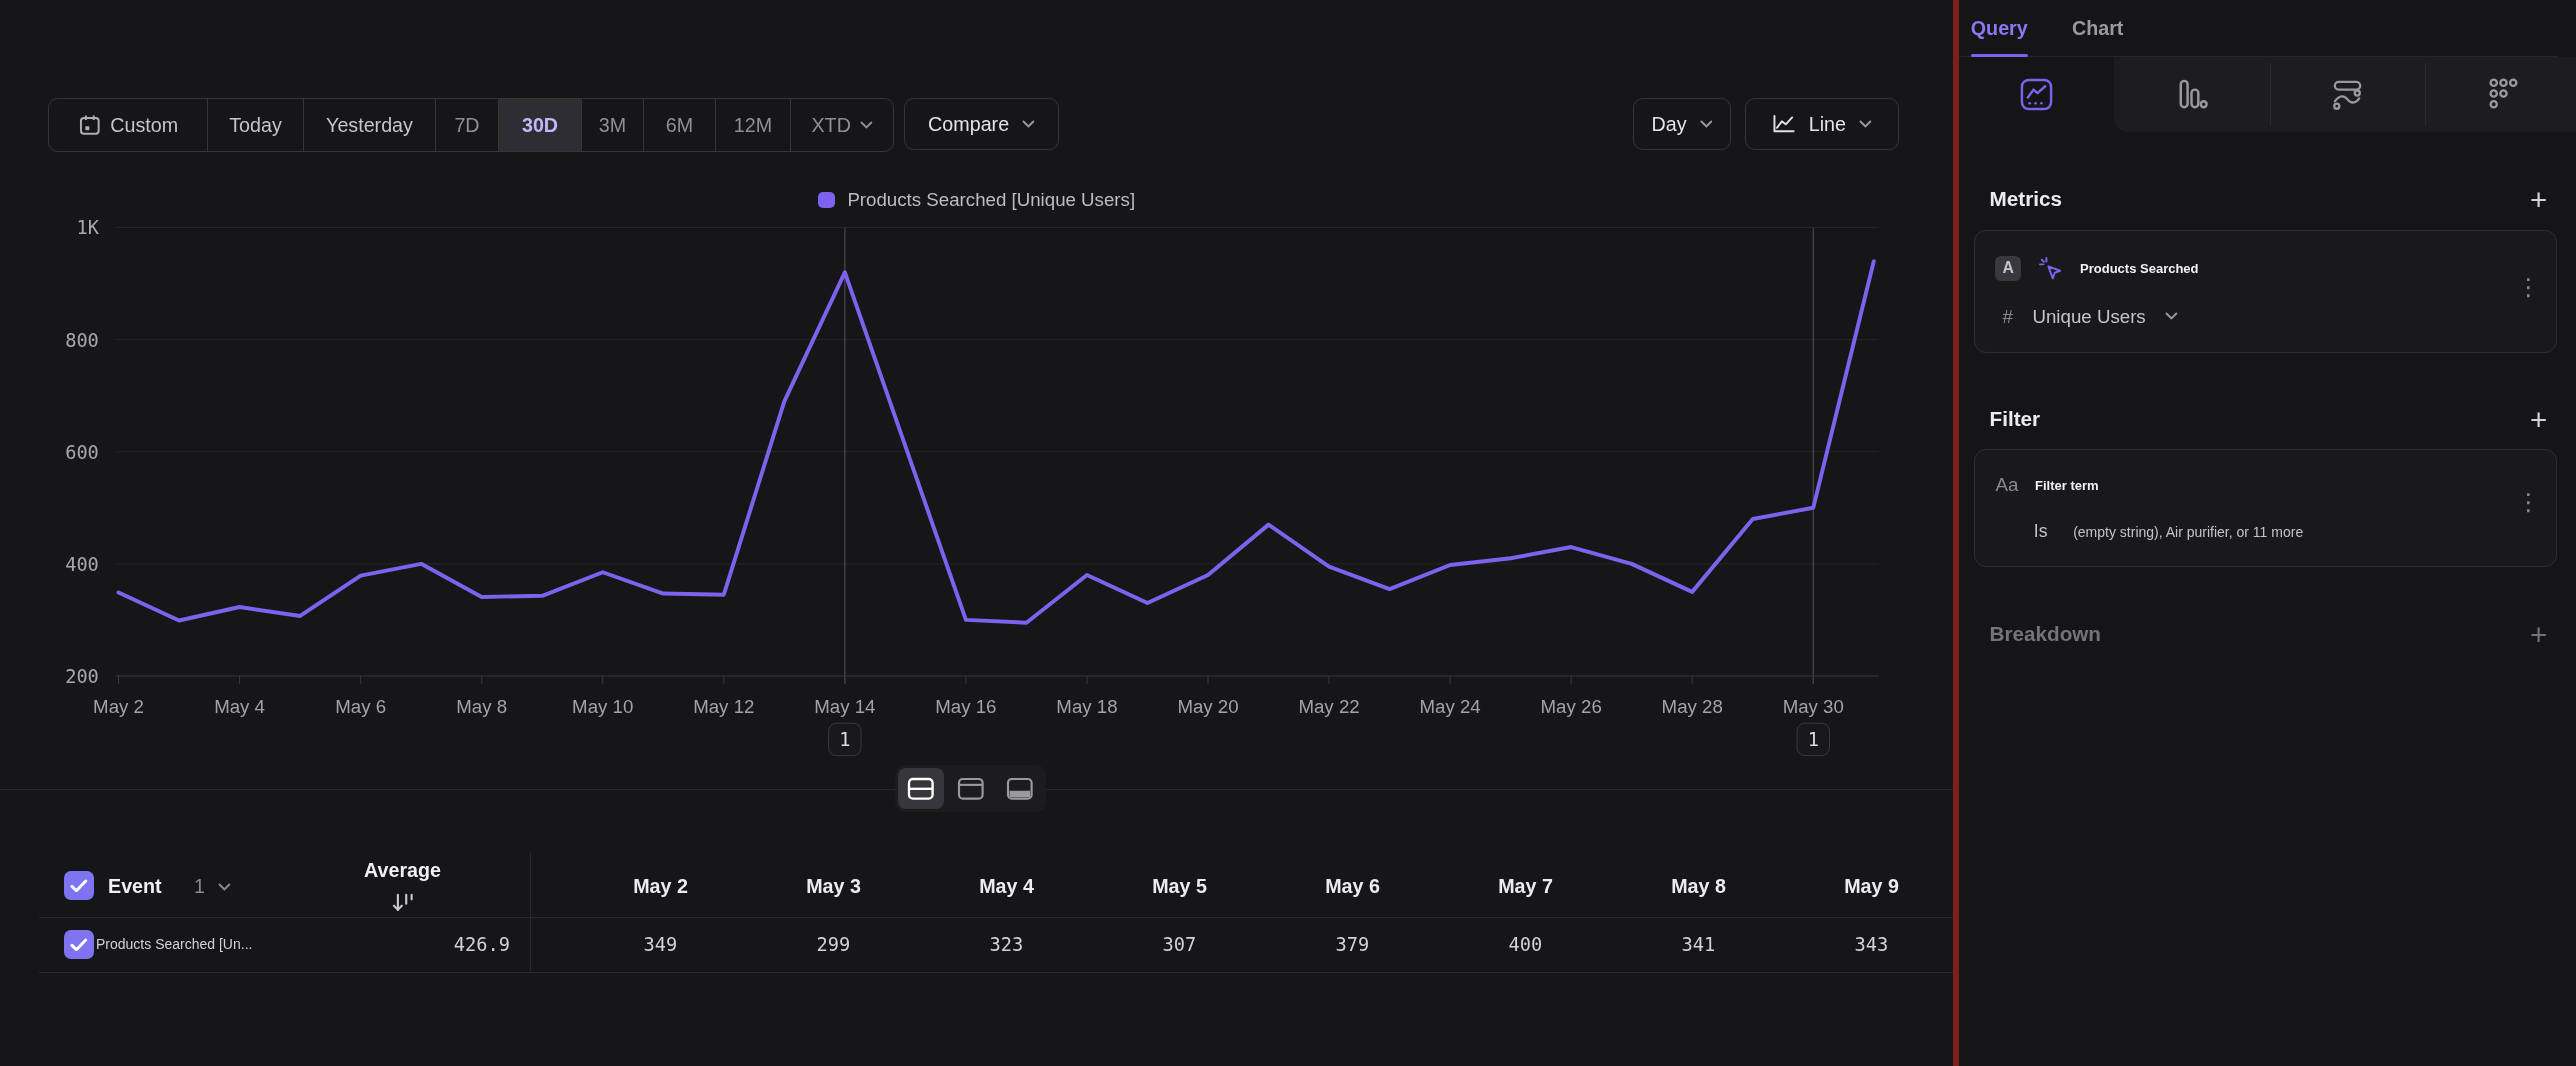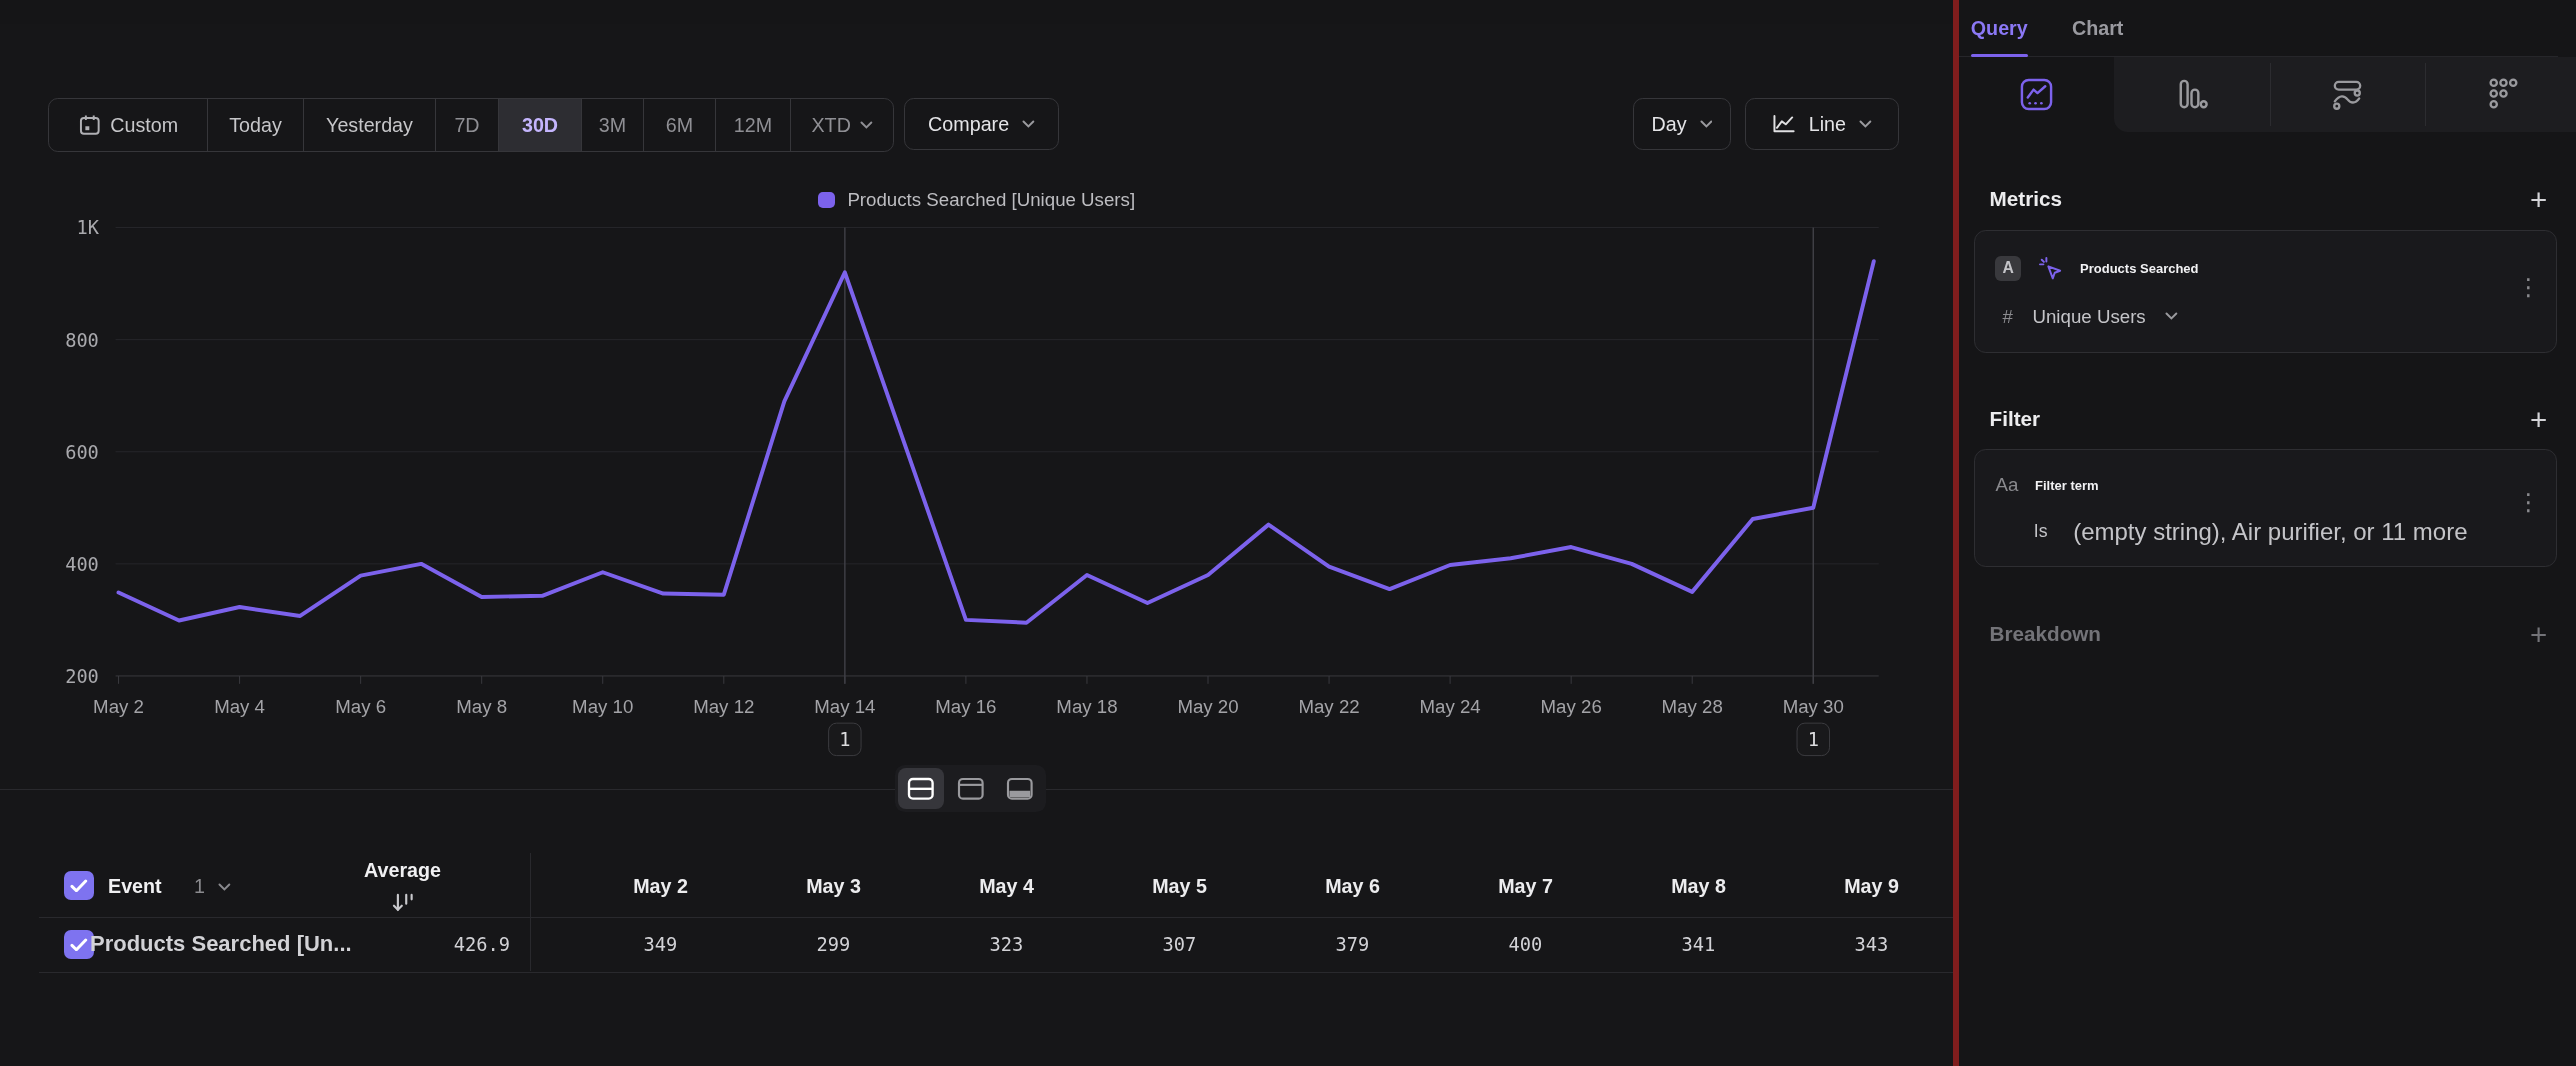--- a/index.html
+++ b/index.html
@@ -46,21 +46,21 @@
   .tbl-line{position:absolute;background:#29292d;height:1px;left:39px;width:1914px;}
   .vdiv{position:absolute;left:530px;top:829px;width:1px;height:118px;background:#29292d;}
   .trow{position:absolute;left:0;width:1953px;display:flex;align-items:center;}
   .checkbox{position:absolute;width:29.5px;height:29.5px;border-radius:6.9px;display:flex;
             align-items:center;justify-content:center;cursor:pointer;}
   .ev-label{position:absolute;left:108px;font-size:19.7px;font-weight:700;color:#f0f0f2;cursor:pointer;}
   .ev-count{position:absolute;left:194px;font-size:19.7px;color:#8a8a8e;}
   .avg-wrap{position:absolute;left:295px;width:215px;display:flex;align-items:center;
             justify-content:flex-end;gap:9.8px;flex-direction:column;}
   .avg-label{font-size:19.7px;font-weight:700;color:#f0f0f2;}
-  .row-label{position:absolute;left:90px;font-size:22px;color:#d2d2d6;white-space:nowrap;font-weight:bold;}
+  .row-label{position:absolute;left:96px;font-size:14px;color:#d2d2d6;white-space:nowrap;}
   .avg-val{position:absolute;left:295px;width:215px;text-align:right;
            font:18.7px "DejaVu Sans Mono",monospace;color:#d2d2d6;}
   .date-grid{position:absolute;left:574px;width:1380px;display:grid;
              grid-template-columns:repeat(8,173px);}
   .date-h{text-align:center;font-size:19.7px;font-weight:700;color:#ececee;}
   .date-v{text-align:center;font:18.7px "DejaVu Sans Mono",monospace;color:#d2d2d6;}
   
   .panel{position:absolute;left:1953px;top:0;width:605px;height:1067px;background:#151517;
          border-left:6px solid #7f1d1d;box-sizing:border-box;}
   .panel-tabs{position:absolute;left:0;top:0;width:100%;height:57px;border-bottom:1px solid #26262a;
@@ -372,21 +372,21 @@
     <div class="sec-head" style="top:407px;">Filter</div>
     <div class="sec-add" style="top:403px;">+</div>
     <div class="card" style="top:449px;height:118px;">
       <div class="card-row" style="top:19.7px;height:31.5px;padding-left:20.7px;gap:16.7px;box-sizing:border-box;">
         <span class="card-sub muted">Aa</span>
         <span class="card-title">Filter term</span>
         <span class="kebab" style="top:21.6px;">⋮</span>
       </div>
       <div class="card-row" style="top:67px;height:29.5px;padding-left:59px;gap:25.6px;box-sizing:border-box;">
         <span class="card-sub" style="font-size:17.7px;">Is</span>
-        <span class="card-sub" style="font-size:24px;">(empty string), Air purifier, or 11 more</span>
+        <span class="card-sub" style="font-size:14px;">(empty string), Air purifier, or 11 more</span>
       </div>
     </div>
 
     <div class="sec-head dis" style="top:622px;">Breakdown</div>
     <div class="sec-add dis" style="top:618px;">+</div>
   </div>
 </div>
 
 
 </body></html>

